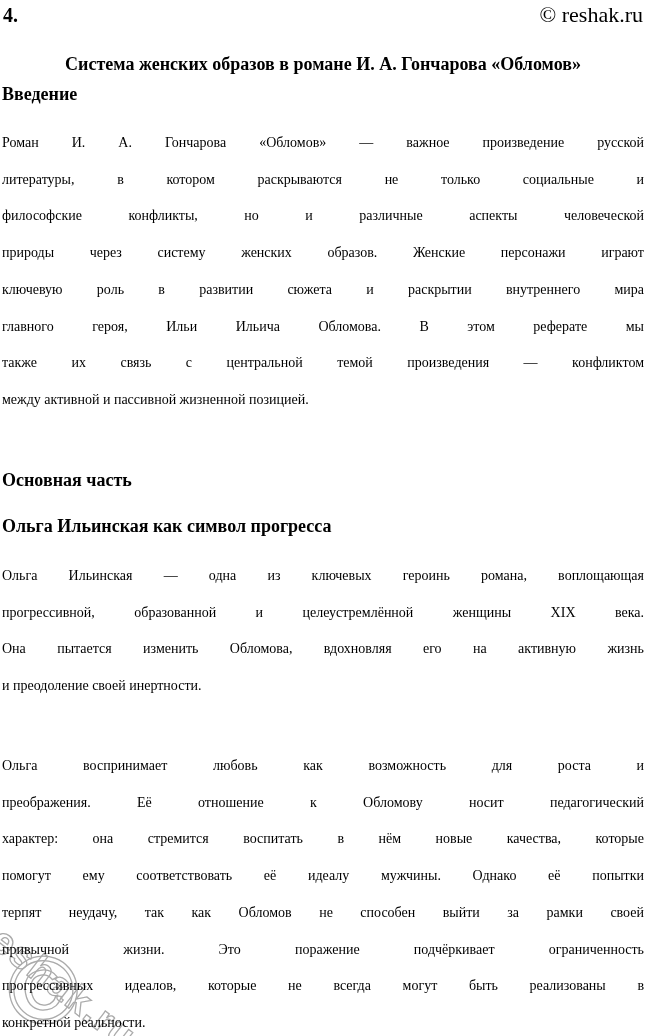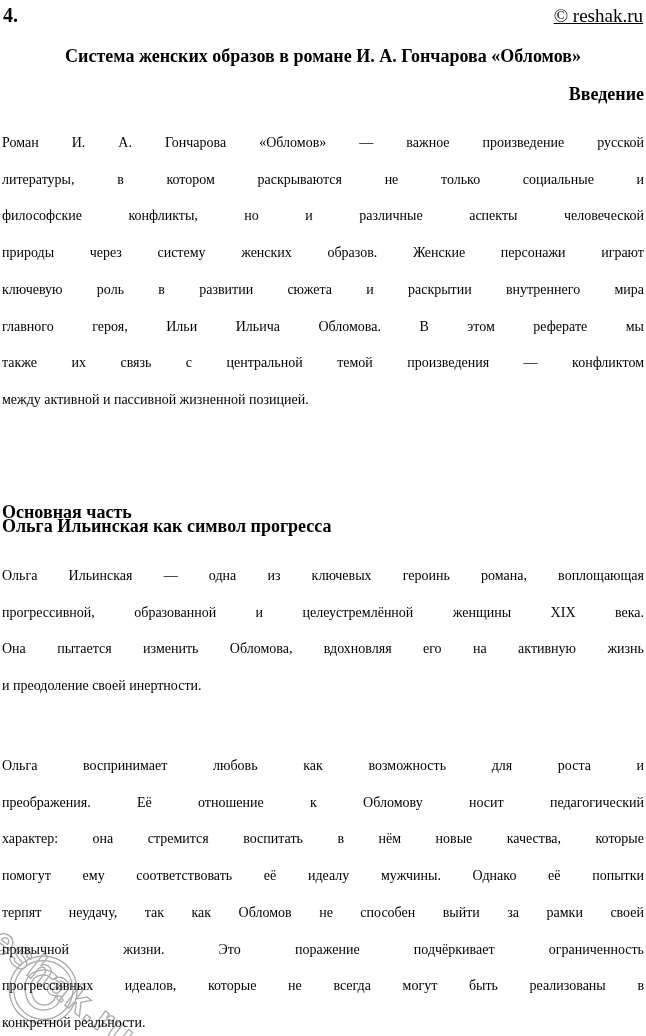--- a/index.html
+++ b/index.html
@@ -26,48 +26,47 @@
     justify-content: space-between;
     align-items: baseline;
     z-index: 2;
   }
   .page-number {
     font-weight: bold;
     font-size: 20px;
     line-height: 26px;
   }
   .copyright {
-    font-size: 19px;
+    font-size: 22px;
     line-height: 26px;
-    text-decoration: underline;
   }
   
   .block {
     position: absolute;
     left: 2px;
     right: 2px;
     font-size: 14px;
     line-height: 36.7px;
     z-index: 2;
   }
   .doc-title {
     top: 30px;
-    margin: 8px;
+    margin: 16px;
     text-align: center;
     font-weight: bold;
     font-size: 18px;
   }
   .heading {
     margin: 0;
     font-weight: bold;
     font-size: 18px;
     text-align: left;
   }
-  .heading-introduction { top: 76px; text-align: right; }
-  .heading-main         { top: 462px; margin-top: 32px; }
+  .heading-introduction { top: 76px; }
+  .heading-main         { top: 462px; }
   .heading-olga         { top: 508px; }
   .para-introduction    { top: 125px; }
   .para-olga-1          { top: 558px; font-family: Liberation Serif, serif; }
   .para-olga-2          { top: 748px; }
   .line {
     text-align: justify;
     text-align-last: justify;
     white-space: normal;
   }
   .line-last {

